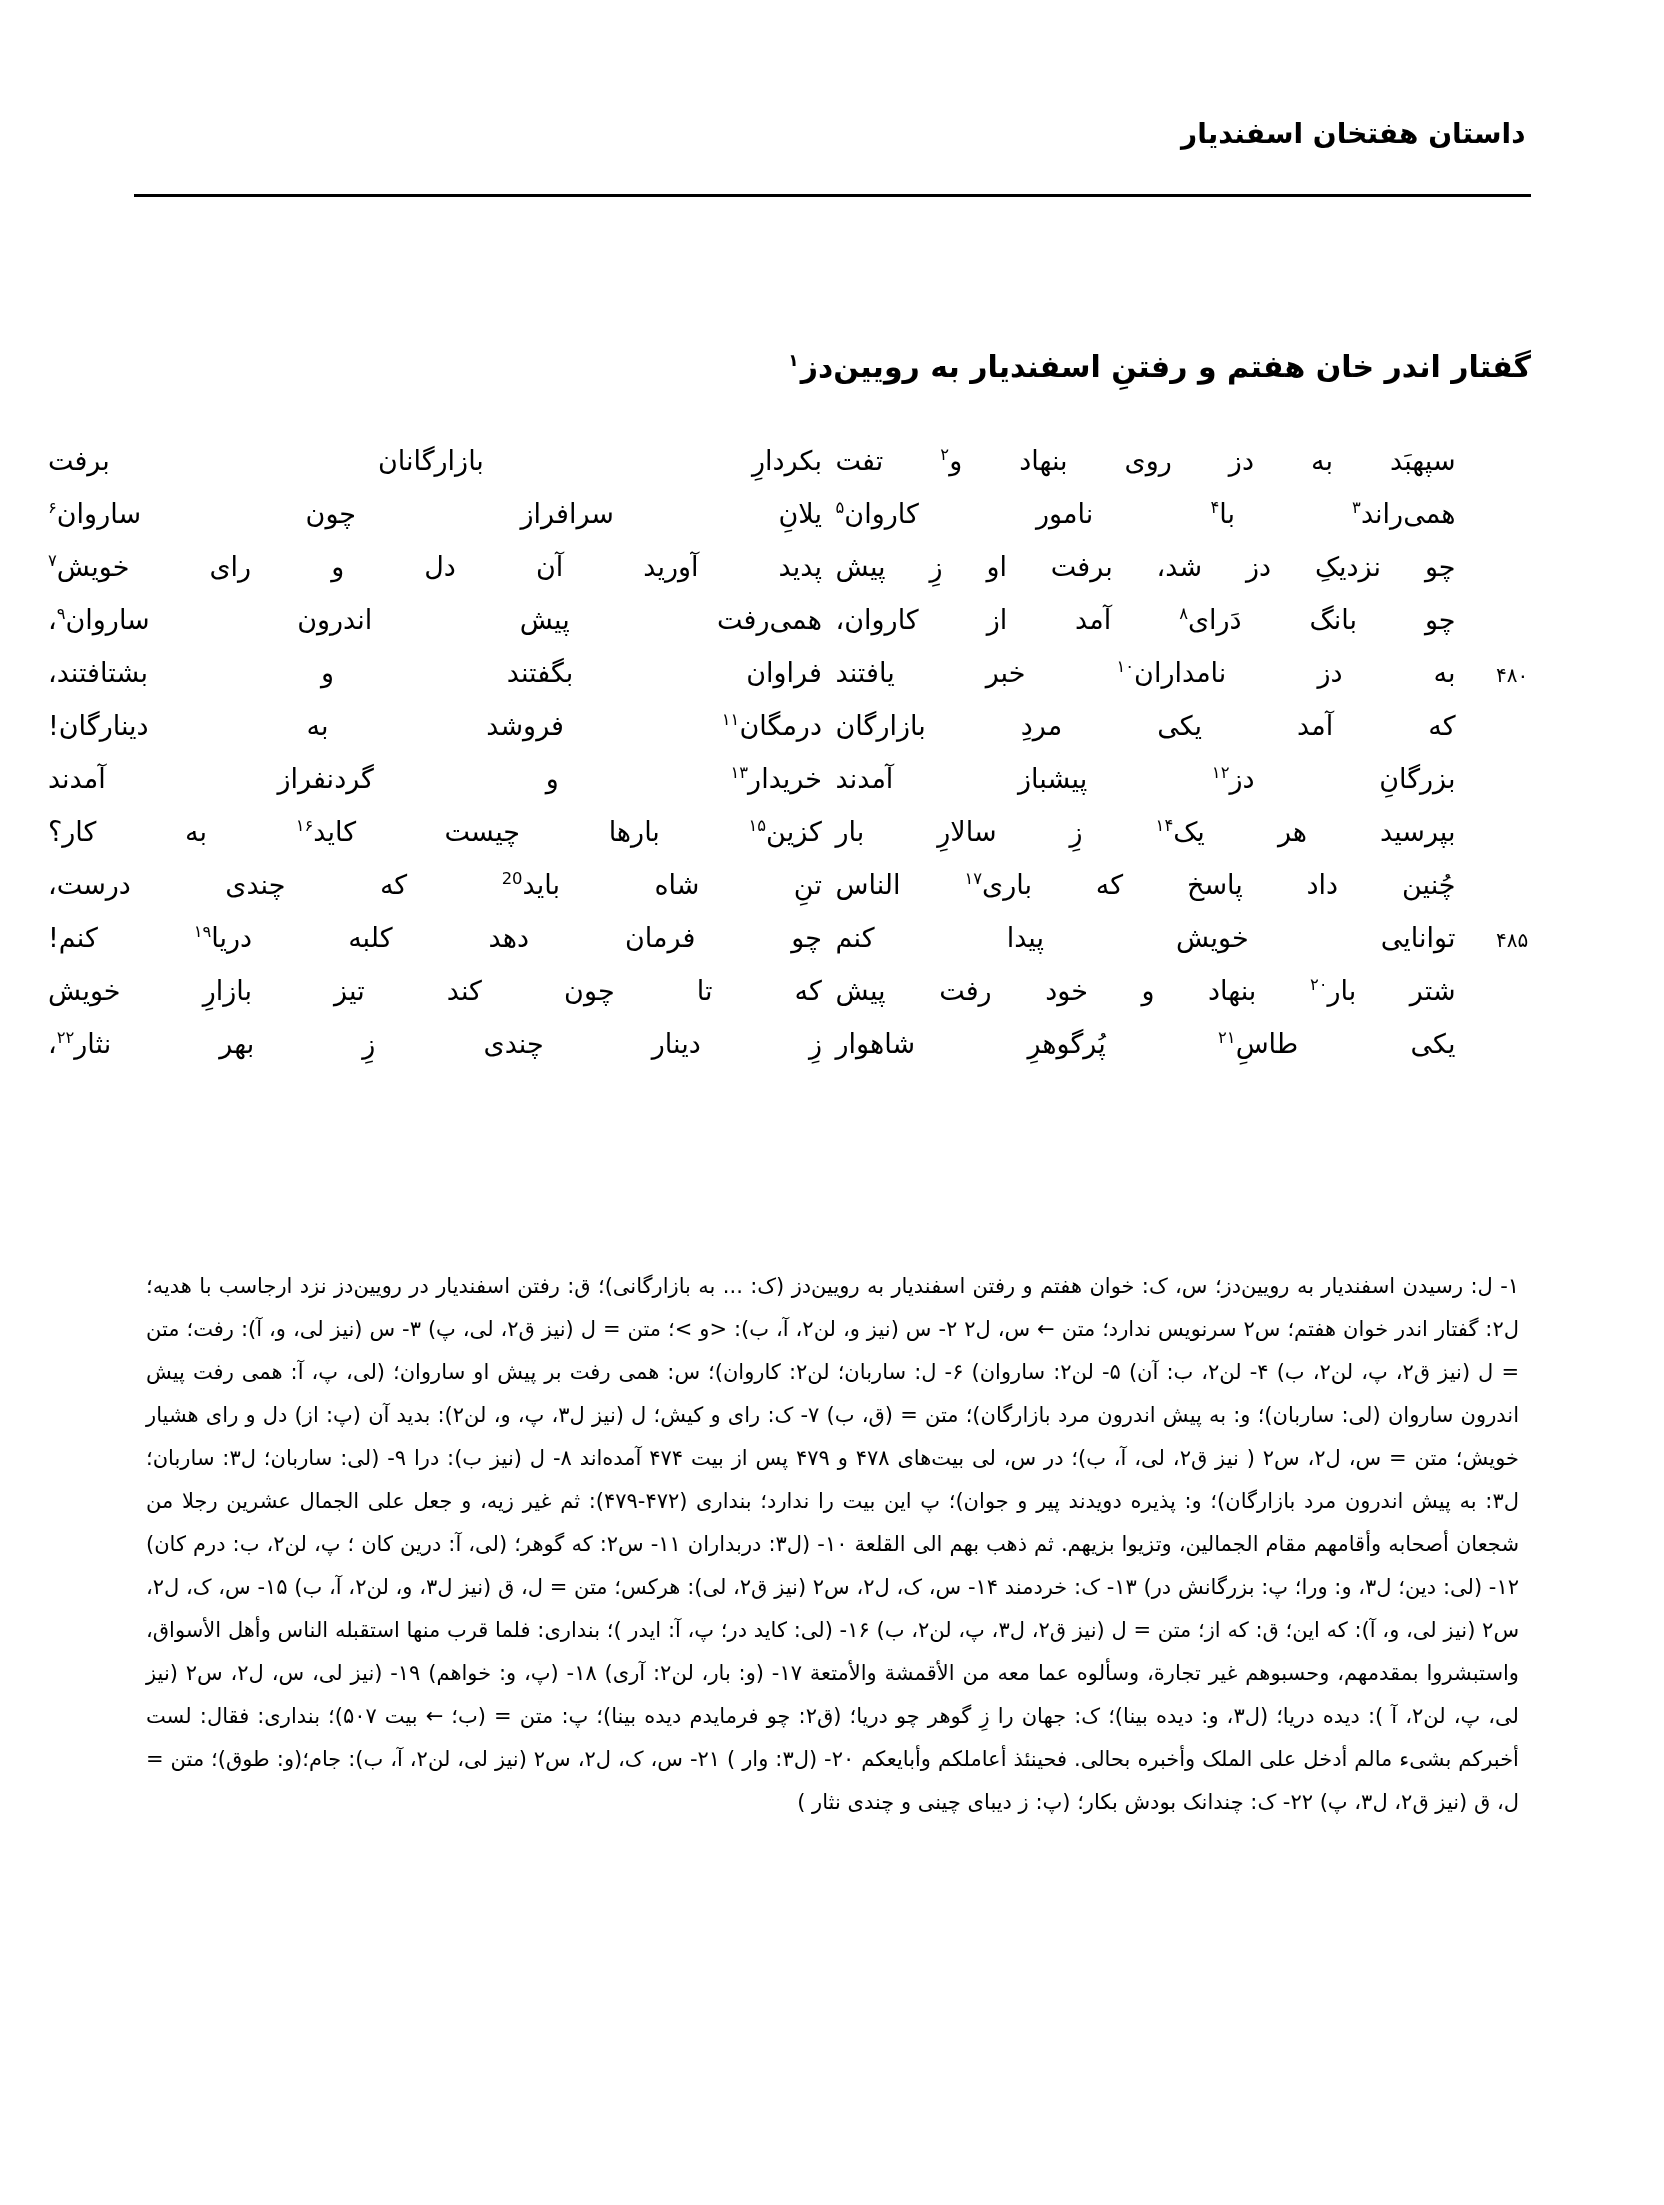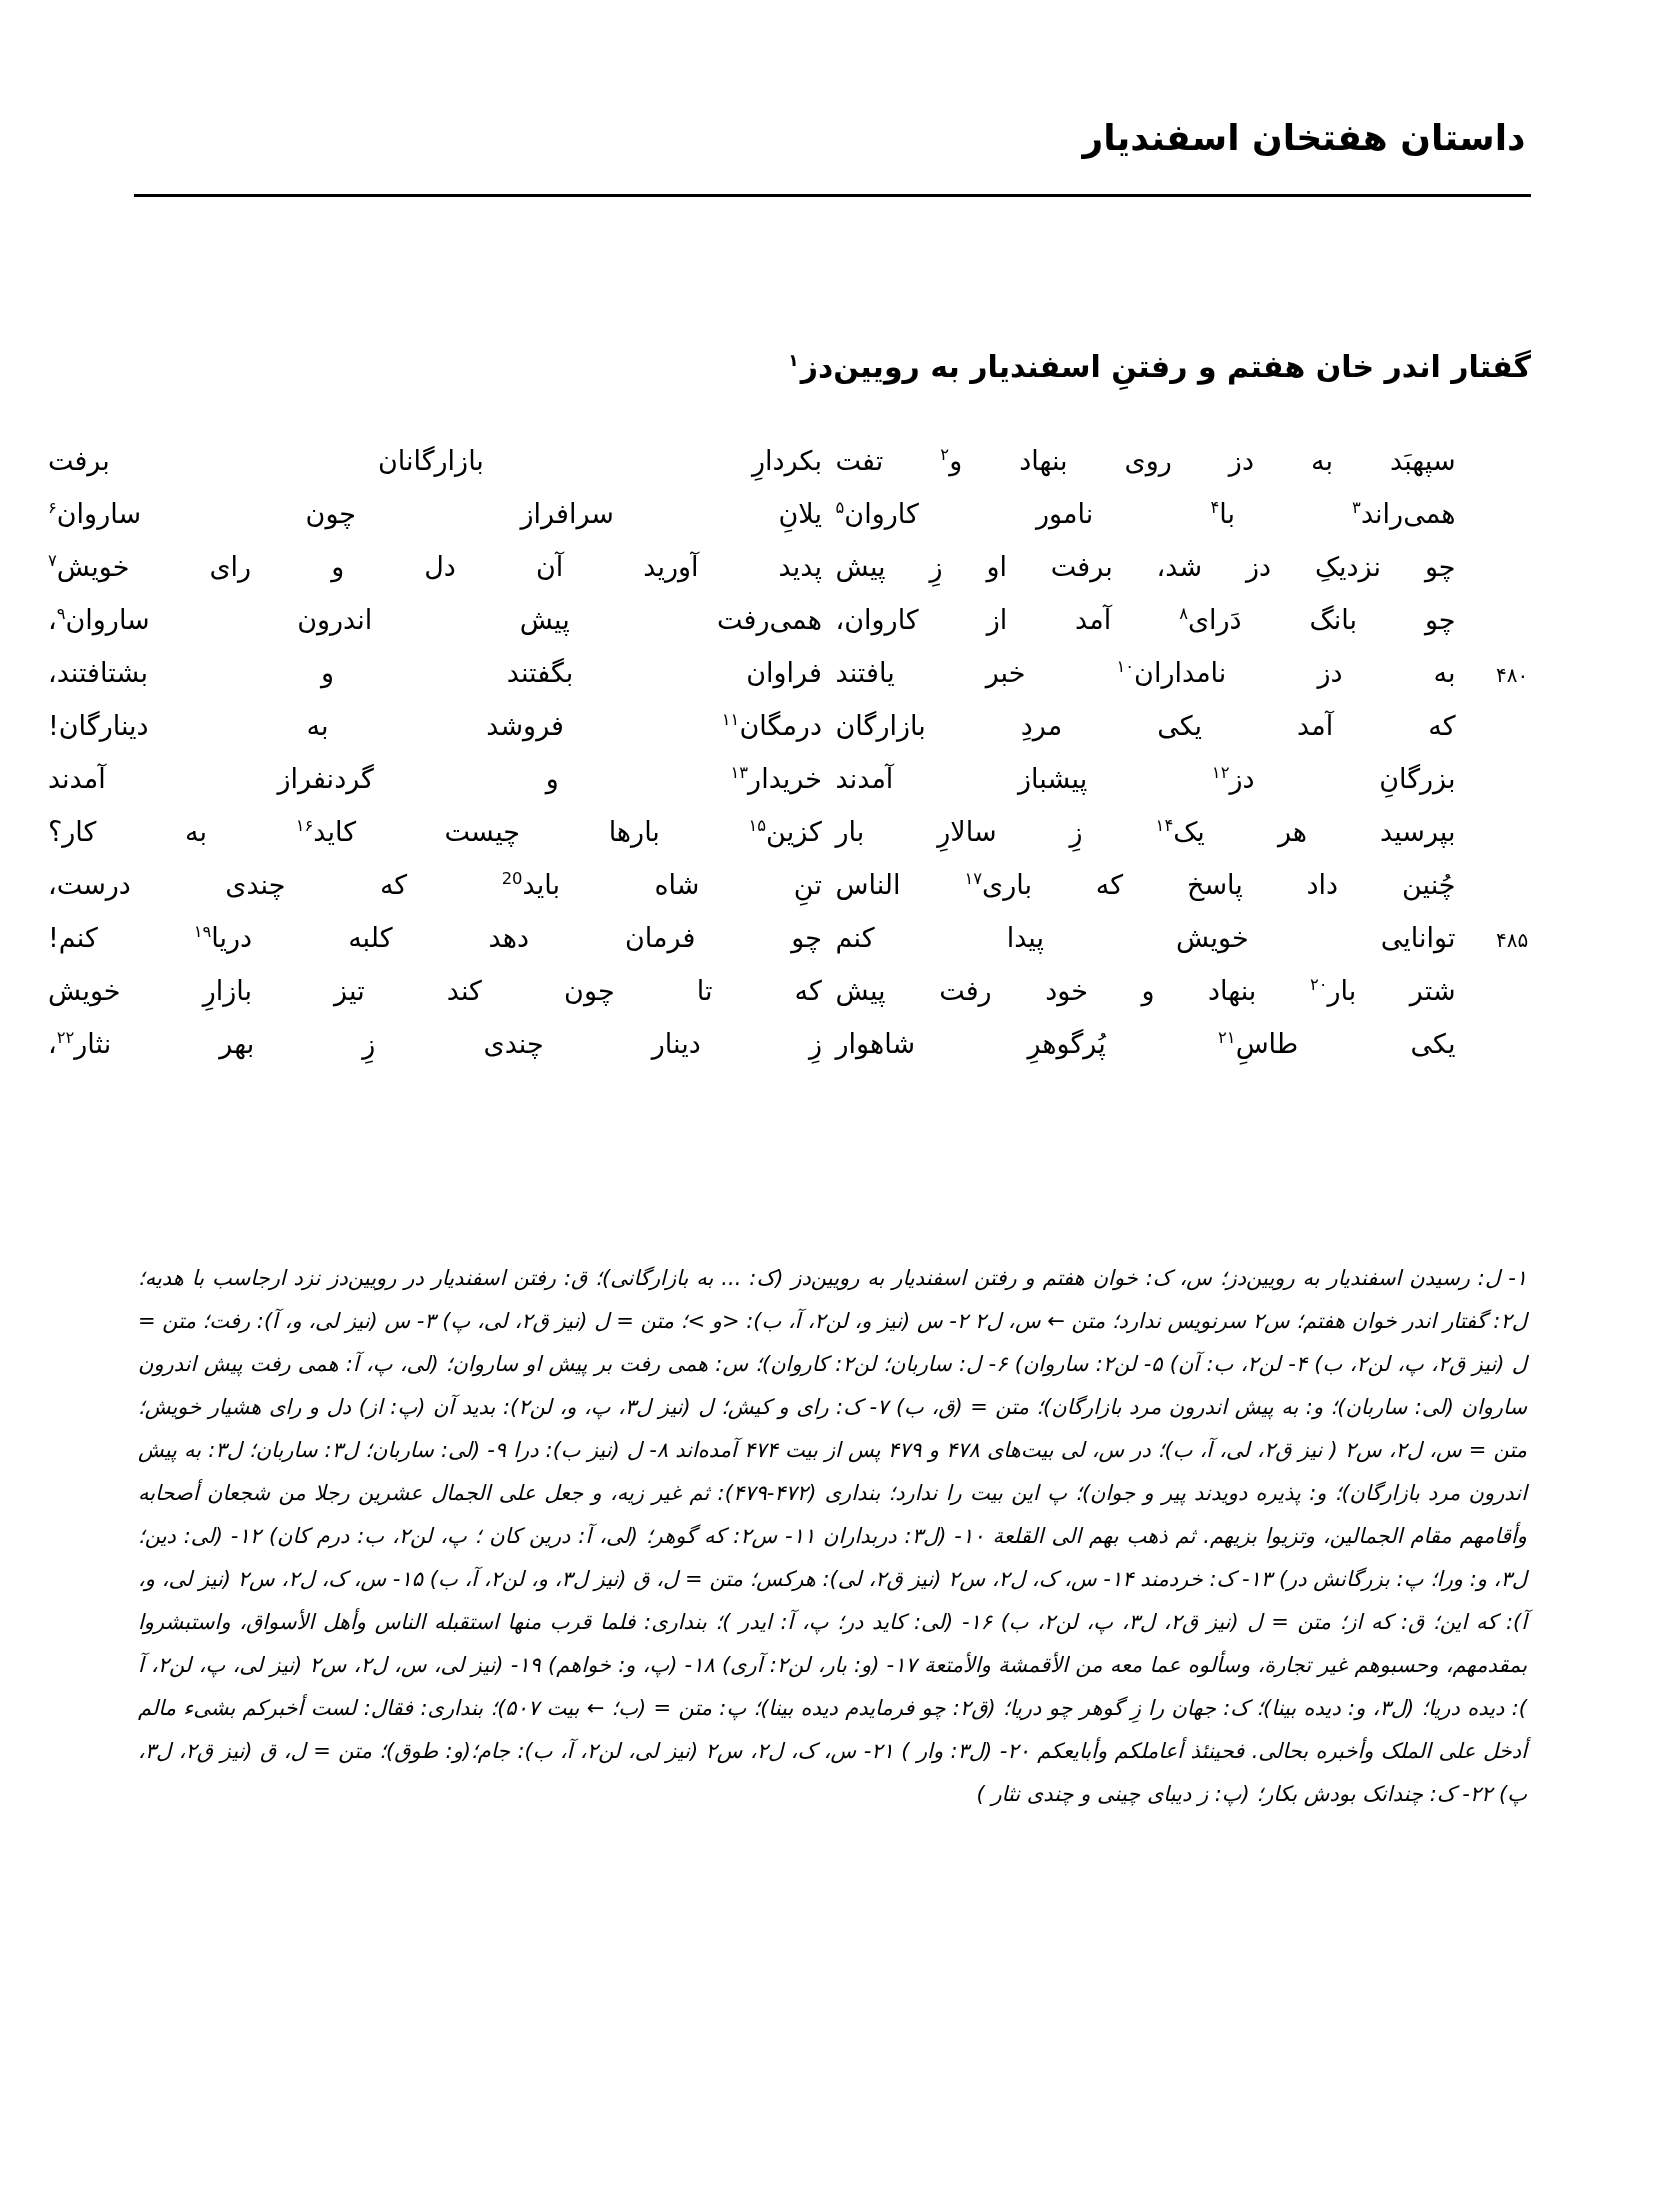--- a/index.html
+++ b/index.html
@@ -26,21 +26,21 @@
 
   
   .running-head {
     position: absolute;
     top: 120px;
     right: 134px;
     left: 134px;
     height: 65px;
   }
   .running-head-text {
-    font-size: 36px;
+    font-size: 28px;
     font-weight: bold;
     letter-spacing: 0.3px;
     line-height: 1;
     text-align: right;
     padding-right: 5.5px;
   }
   .header-rule {
     position: absolute;
     top: 194px;
     right: 134px;
@@ -117,23 +117,22 @@
     position: absolute;
     top: 1253px;
     right: 134px;
     left: 134px;
     font-size: 21px;
     line-height: 43px;
     text-align: justify;
     text-align-last: right;
   }
   .apparatus p {
-    margin: 4px;
+    margin: 12px;
     padding: 0;
-    font-style: italic;
   }
 
   
   .folio {
     position: absolute;
     top: 2051px;
     right: 0;
     left: 0;
     text-align: center;
     font-size: 26px;

